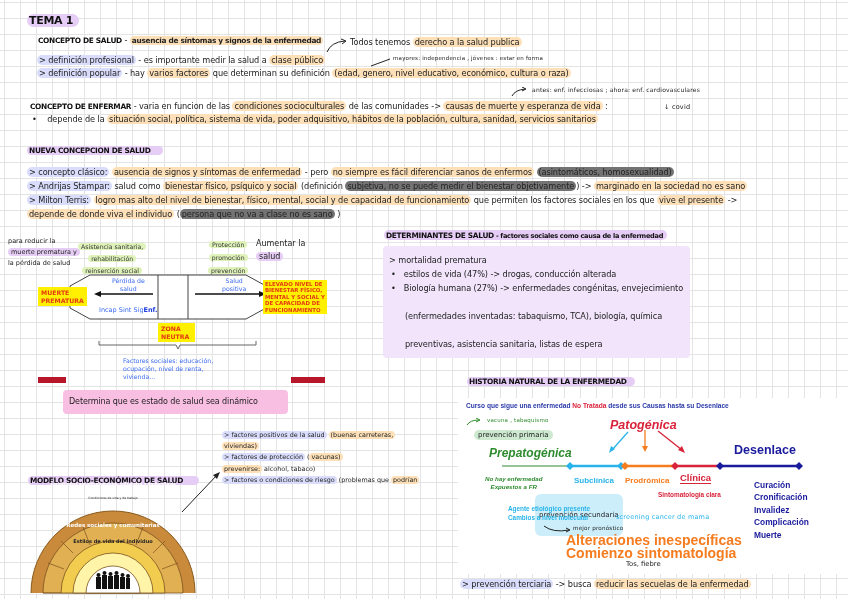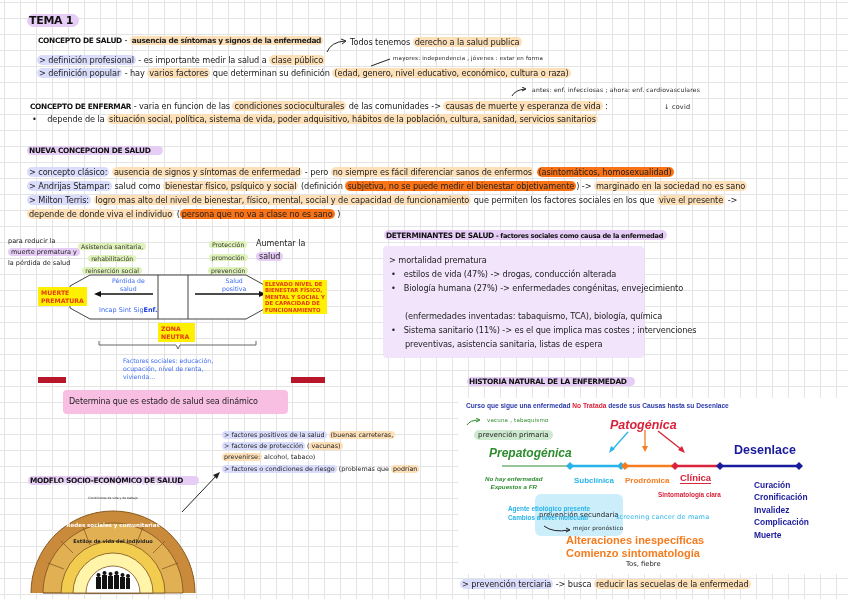--- a/index.html
+++ b/index.html
@@ -13,31 +13,31 @@
     linear-gradient(to right,#e4e4e4 1px,transparent 1px),
     linear-gradient(to bottom,#e4e4e4 1px,transparent 1px);
   background-size:16px 16px;
   background-position:4px 2px;
 }
 .abs{position:absolute;white-space:nowrap}
 .t{font-size:8.2px;line-height:11px;letter-spacing:-0.1px}
 .h{font-weight:bold;font-size:7.4px;letter-spacing:-0.3px;color:#111}
 .hp{background:#e6cdf5;border-radius:8px;padding:0 6px 0 2px}
 .hlo{background:#fde0b8;border-radius:5px;padding:0 2px}
-.hlg{background:#f97316;border-radius:5px;padding:0 2px}
+.hlg{background:#737373;border-radius:5px;padding:0 2px}
 .hlb{background:#d9ddfb;border-radius:5px;padding:0 2px}
 .hand{font-family:"DejaVu Sans",sans-serif;font-size:5.5px;color:#222;letter-spacing:0.2px}
 .bullet::before{content:"•";margin-right:8px;margin-left:2px}
 .lab-b{color:#3c6bf0;font-size:6.2px;text-align:center;line-height:8px}
 .ybox{background:#ffef00;color:#e23a12;font-weight:bold;font-size:6.2px;line-height:7.5px;padding:2px 3px}
 .gpill{background:#dff2b9;border-radius:6px;padding:0 3px;font-size:6.2px;color:#333;line-height:9px}
 .ppill{background:#e6cdf5;border-radius:6px;padding:0 3px}
 .redbar{position:absolute;height:6px;background:#b8172b}
 
-.det-box{position:absolute;left:383px;top:246px;width:261px;height:112px;background:#f1e4fb;border-radius:4px}
+.det-box{position:absolute;left:383px;top:246px;width:307px;height:112px;background:#f1e4fb;border-radius:4px}
 .pinkbox{position:absolute;left:63px;top:390px;width:225px;height:24px;background:#f9bfe3;border-radius:4px}
 
 
 .hist{position:absolute;left:458px;top:398px;width:390px;height:176px;background:#fff}
 .bl{font-family:"Liberation Sans",sans-serif;font-weight:bold}
 </style>
 </head>
 <body>
 
 <div class="abs h hp" style="left:27px;top:14px;font-size:11px">TEMA 1</div>
@@ -158,27 +158,27 @@
 </div>
 
 <div class="abs t" style="left:384px;top:230px">
   <span class="hp" style="padding:0 4px 0 2px;border-radius:6px"><span class="h">DETERMINANTES DE SALUD</span><span class="h" style="font-weight:bold;font-size:6.6px"> - factores sociales como causa de la enfermedad</span></span>
 </div>
 <div class="det-box">
   <div class="abs t" style="left:6px;top:9px">&gt; mortalidad prematura</div>
   <div class="abs t bullet" style="left:6px;top:23px"><span>estilos de vida (47%) -&gt; drogas, conducción alterada</span></div>
   <div class="abs t bullet" style="left:6px;top:37px"><span>Biología humana (27%) -&gt; enfermedades congénitas, envejecimiento</span></div>
   <div class="abs t" style="left:22px;top:65px">(enfermedades inventadas: tabaquismo, TCA), biología, química</div>
-  <div class="abs t bullet" style="left:6px;top:79px"><span>Sistema sanitario (11%) -&gt; es el que implica mas costes ; intervenciones</span></div>
   <div class="abs t" style="left:22px;top:93px">preventivas, asistencia sanitaria, listas de espera</div>
 </div>
 
 <div class="abs h hp" style="left:28px;top:476px;padding-right:16px">MODELO SOCIO-ECONÓMICO DE SALUD</div>
 <div class="abs" style="left:222px;top:430px;font-size:6.4px;line-height:11.2px">
   <div><span class="hlb">&gt; factores positivos de la salud</span> <span class="hlo">(buenas carreteras,</span></div>
+  <div><span class="hlo">viviendas)</span></div>
   <div><span class="hlb">&gt; factores de protección</span><span> (</span><span class="hlo">vacunas)</span></div>
   <div><span class="hlo">prevenirse:</span><span> alcohol, tabaco)</span></div>
   <div><span class="hlb">&gt; factores o condiciones de riesgo</span><span> (problemas que </span><span class="hlo">podrían</span></div>
 </div>
 <svg class="abs" style="left:180px;top:470px" width="42" height="44">
     <line x1="2" y1="42" x2="38" y2="4" stroke="#222" stroke-width="1"></line>
     <polygon points="40,2 33,5 37,9" fill="#222"></polygon>
   </svg>
 
 <svg class="abs" style="left:28px;top:465px" width="170" height="132">
@@ -269,21 +269,21 @@
   <div class="abs bl" style="left:50px;top:107px;font-size:6.4px;color:#28b4ea;line-height:8.5px">
     <div>Agente etiológico presente</div>
     <div>Cambios a nivel molecular</div>
   </div>
   <div class="abs hand" style="left:158px;top:115px;font-size:6.5px;color:#28b4ea">screening cancer de mama</div>
   <svg class="abs" style="left:85px;top:127px" width="30" height="8">
       <path d="M1 1 Q10 8 26 5" stroke="#222" fill="none"></path>
       <path d="M23 3 L27 5 L23 7" stroke="#222" fill="none"></path>
     </svg>
   <div class="abs hand" style="left:115px;top:127px;font-size:5.6px">mejor pronóstico</div>
-  <div class="abs bl" style="left:108px;top:136px;font-size:11px;color:#f57c1f;line-height:12.5px">
+  <div class="abs bl" style="left:108px;top:136px;font-size:14px;color:#f57c1f;line-height:12.5px">
     <div>Alteraciones inespecíficas</div>
     <div>Comienzo sintomatología</div>
   </div>
   <div class="abs" style="left:168px;top:162px;font-size:6.8px">Tos, fiebre</div>
 </div>
 <div class="abs t" style="left:460px;top:579px">
   <span class="hlb">&gt; prevención terciaria</span><span> -&gt; busca </span><span class="hlo">reducir las secuelas de la enfermedad</span>
 </div>
 
 </body></html>

